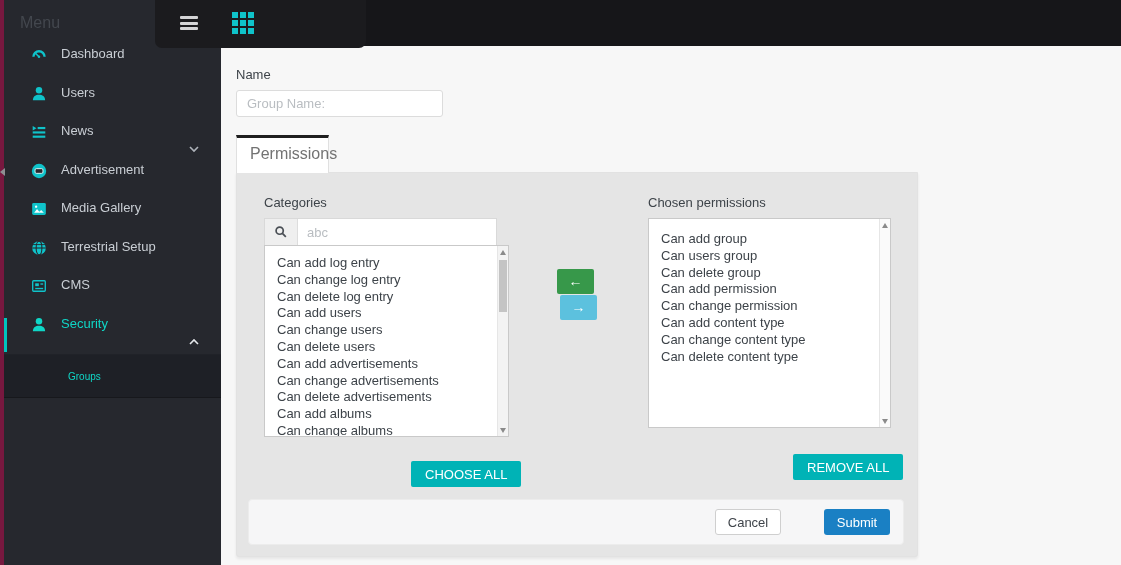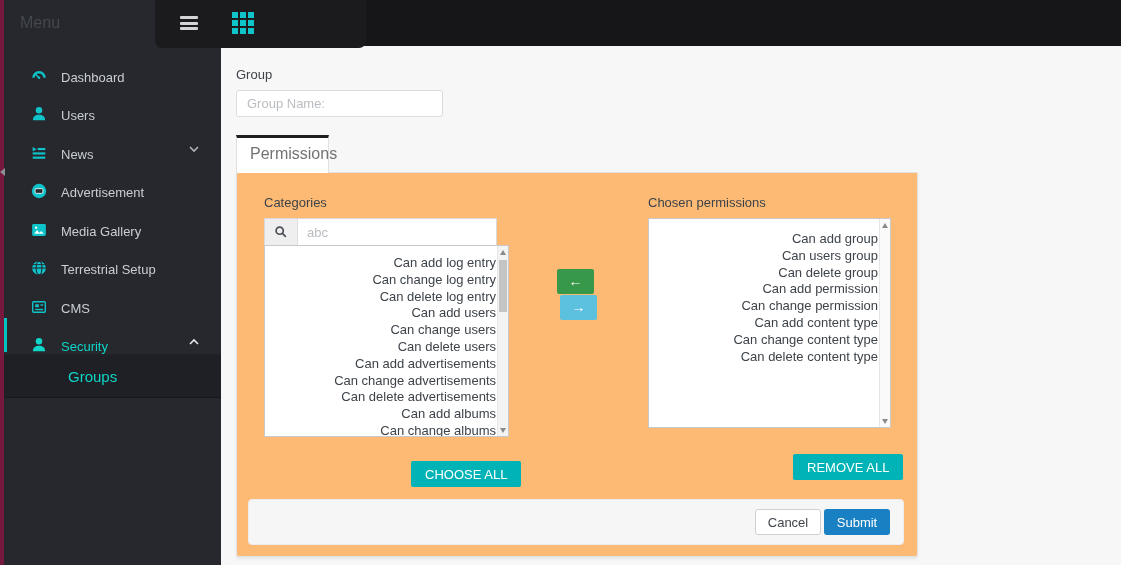--- a/index.html
+++ b/index.html
@@ -11,74 +11,74 @@
   .topbar-left { position:absolute; left:0; top:0; width:221px; height:46px; background:#26282e; }
   .menu-title { display:inline-block; padding-left:20px; line-height:46px; font-size:16px; color:#43474e; }
   .icons-panel { position:absolute; left:155px; top:0; width:211px; height:48px; background:#1b1b1e; border-radius:0 0 7px 7px; }
   .hamburger { position:absolute; left:25px; top:16px; width:18px; height:14px; background:none; border:none; cursor:pointer; display:flex; flex-direction:column; justify-content:space-between; }
   .hamburger span { display:block; height:3px; width:100%; background:#d4d4d6; border-radius:1px; }
   .grid-btn { position:absolute; left:77px; top:12px; width:22px; height:22px; background:none; border:none; cursor:pointer; display:grid; grid-template-columns:repeat(3,6px); grid-template-rows:repeat(3,6px); gap:2px; }
   .grid-btn i { background:#0fc3ca; display:block; }
 
   
   .sidebar { position:absolute; left:0; top:46px; bottom:0; width:221px; background:#26282e; z-index:1; }
-  .side-item { position:relative; height:38.5px; display:flex; align-items:flex-end; padding-left:30px; cursor:pointer; }
+  .side-item { position:relative; height:38.5px; display:flex; align-items:flex-start; padding-left:30px; cursor:pointer; }
   .side-item .sicon { width:18px; height:18px; margin-right:13px; display:inline-flex; align-items:center; justify-content:center; }
   .side-item .slabel { font-size:13px; color:#c9ced4; }
   .side-item .chev { position:absolute; right:22px; top:50%; transform:translateY(-50%); width:10px; height:7px; }
   .side-item.active .slabel { color:#0fd6c6; }
   .side-item.active::before { content:""; position:absolute; left:4px; top:2px; bottom:2px; width:3px; background:#00c4bd; }
   .submenu { background:#1e2026; height:44px; border-bottom:1px solid #17181c; border-top:1px solid #202228; }
-  .sub-item { line-height:44px; padding-left:68px; font-size:15px; color:#0fd6c6; cursor:pointer; }
+  .sub-item { line-height:44px; padding-left:68px; font-size:10px; color:#0fd6c6; cursor:pointer; }
   .stripe { position:absolute; left:0; top:0; bottom:0; width:4px; background:#77183f; z-index:10; }
   .collapse-arrow { position:absolute; left:0; top:168px; width:0; height:0; border-top:4px solid transparent; border-bottom:4px solid transparent; border-right:5px solid #8e8f93; z-index:11; cursor:pointer; }
 
   
   .main { position:absolute; left:221px; top:46px; right:0; bottom:0; background:#f7f7f7; }
   .name-label { position:absolute; left:15px; top:21px; font-size:13px; color:#3d4349; }
   .name-input { position:absolute; left:15px; top:44px; width:207px; height:27px; border:1px solid #dcdcdc; border-radius:3px; padding:0 10px; font-size:13px; color:#555; background:#fff; }
   .name-input::placeholder { color:#b9bdc1; }
   .tab { position:absolute; left:15px; top:89px; width:93px; height:38px; background:#fff; border-top:3px solid #1f1f1f; border-left:1px solid #e0e0e0; border-right:1px solid #e0e0e0; z-index:2; }
   .tab span { display:inline-block; padding-left:13px; line-height:32px; font-size:16px; color:#737373; }
 
-  .panel { position:absolute; left:15px; top:126px; width:682px; height:385px; background:#fdba74; border:1px solid #e2e2e2; border-radius:0 0 3px 3px; box-shadow:0 2px 3px rgba(0,0,0,0.07); }
+  .panel { position:absolute; left:15px; top:126px; width:682px; height:385px; background:#e5e5e5; border:1px solid #e2e2e2; border-radius:0 0 3px 3px; box-shadow:0 2px 3px rgba(0,0,0,0.07); }
   .sec-label { position:absolute; font-size:13px; color:#3d4349; }
   .cat-label { left:27px; top:22px; }
   .chosen-label { left:411px; top:22px; }
 
   .search-box { position:absolute; left:27px; top:45px; width:233px; height:28px; border:1px solid #d9d9d9; display:flex; background:#fff; }
   .search-btn { width:33px; height:100%; background:#efefef; border:none; border-right:1px solid #ddd; display:flex; align-items:center; justify-content:center; cursor:pointer; }
   .search-box input { flex:1; border:none; outline:none; padding-left:9px; font-size:13px; color:#555; }
   .search-box input::placeholder { color:#b9bdc1; }
 
   .list { position:absolute; background:#fff; border:1px solid #c9c9c9; overflow:hidden; }
   .cat-list { left:27px; top:72px; width:245px; height:192px; }
   .chosen-list { left:411px; top:45px; width:243px; height:210px; }
-  .list-inner { position:absolute; left:0; right:12px; top:0; bottom:0; padding:9px 0 0 12px;text-align:right; }
+  .list-inner { position:absolute; left:0; right:12px; top:0; bottom:0; padding:9px 0 0 12px; }
   .chosen-list .list-inner { padding-top:12px; }
   .list-item { font-size:13px; line-height:16.8px; color:#3d4349; white-space:nowrap; cursor:pointer; }
   .sb { position:absolute; right:0; top:0; bottom:0; width:11px; background:#f3f3f3; border-left:1px solid #e6e6e6; }
   .chosen-list .sb { background:#fafafa; }
   .sb-up,.sb-down { position:absolute; left:0; width:100%; height:12px; display:flex; align-items:center; justify-content:center; cursor:pointer; }
   .sb-up { top:0; } .sb-down { bottom:0; }
   .sb-up i { width:0; height:0; border-left:3.5px solid transparent; border-right:3.5px solid transparent; border-bottom:5px solid #8a8a8a; }
   .sb-down i { width:0; height:0; border-left:3.5px solid transparent; border-right:3.5px solid transparent; border-top:5px solid #8a8a8a; }
   .sb-thumb { position:absolute; left:1px; top:14px; width:8px; height:52px; background:#c4c4c4; cursor:grab; }
 
   .move-btn { position:absolute; width:37px; height:25px; border:none; border-radius:2px; color:#fff; font-size:14px; font-weight:bold; line-height:25px; text-align:center; cursor:pointer; }
   .move-left  { left:320px; top:96px;  background:#37984a; }
   .move-right { left:323px; top:122px; background:#5cc1de; }
 
   .teal-btn { position:absolute; height:26px; padding:0 14px; background:#00b3b6; border:none; border-radius:2px; color:#fff; font-size:13px; cursor:pointer; }
   .choose-all { left:174px; top:288px; }
   .remove-all { left:556px; top:281px; }
 
   .footer { position:absolute; left:11px; top:326px; width:656px; height:46px; background:#f6f6f7; border:1px solid #ececec; border-radius:4px; display:flex; align-items:center; justify-content:flex-end; gap:3px; padding-right:13px;padding-left:28px; }
   .cancel { width:66px; height:26px; background:#fff; border:1px solid #cfcfcf; border-radius:3px; font-size:13px; color:#3f444a; cursor:pointer; }
-  .submit { width:66px; height:26px; background:#1a80c4; border:none; border-radius:3px; font-size:13px; color:#fff; cursor:pointer; }
+  .submit { width:66px; height:26px; background:#1a80c4; border:none; border-radius:3px; font-size:13px; color:#fff; cursor:pointer;margin-left:40px; }
 </style>
 </head>
 <body>
 
 <div class="app">
 
   <div class="topbar">
     <div class="topbar-left">
       <span class="menu-title">Menu</span>
     </div>
@@ -195,21 +195,21 @@
     </div>
     <div class="submenu">
       <div class="sub-item">Groups</div>
     </div>
   </div>
 
   <div class="stripe"></div>
   <div class="collapse-arrow"></div>
 
   <div class="main">
-    <div class="name-label">Group</div>
+    <div class="name-label">Name</div>
     <input class="name-input" placeholder="Group Name:" style="">
 
     <div class="tab">
       <span>Permissions</span>
     </div>
 
     <div class="panel">
       <div class="sec-label cat-label">Categories</div>
       <div class="sec-label chosen-label">Chosen permissions</div>
 

